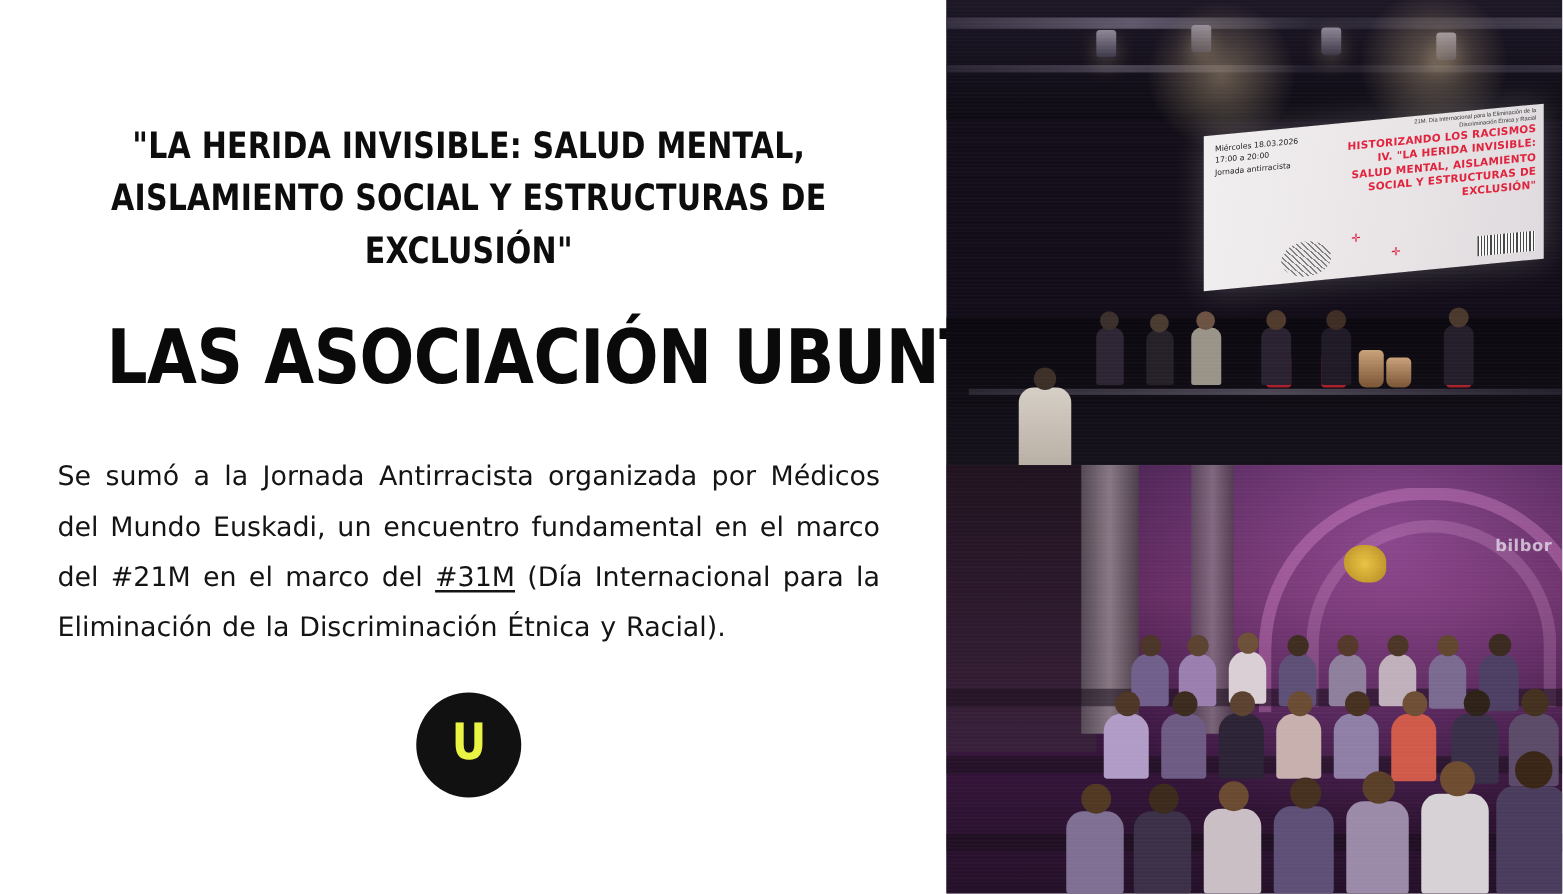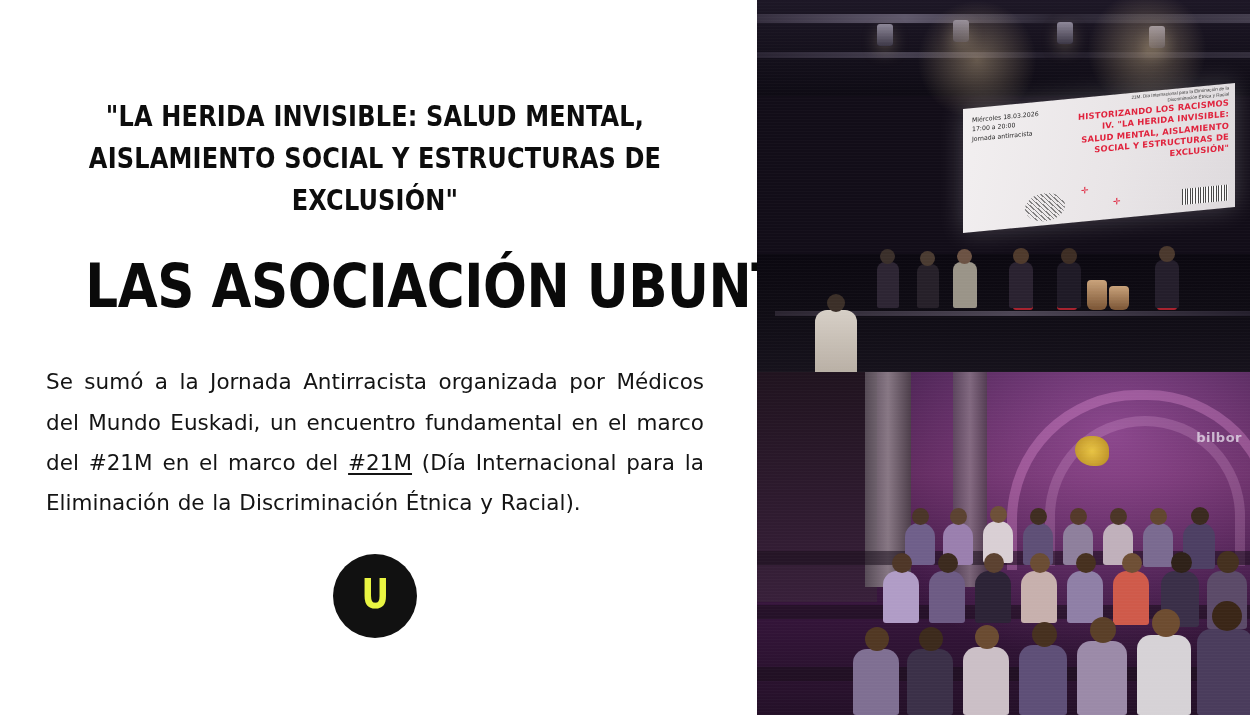--- a/index.html
+++ b/index.html
@@ -257,21 +257,21 @@
 
 <div class="slide">
 
   <div class="left">
 
     <div class="headline">"LA HERIDA INVISIBLE: SALUD MENTAL, AISLAMIENTO SOCIAL Y ESTRUCTURAS DE EXCLUSIÓN"</div>
 
     <div class="title">LAS ASOCIACIÓN UBUNTUES</div>
 
     <div class="body-text">
-      <span>Se sumó a la Jornada Antirracista organizada por Médicos del Mundo Euskadi, un encuentro fundamental en el marco del #21M en el marco del </span><span class="link">#21M</span><span> (Día Internacional para la Eliminación de la Discriminación Étnica y Racial).</span>
+      <span>Se sumó a la Jornada Antirracista organizada por Médicos del Mundo Euskadi, un encuentro fundamental en el marco del #21M en el marco del </span><span class="link">#31M</span><span> (Día Internacional para la Eliminación de la Discriminación Étnica y Racial).</span>
     </div>
 
     <div class="logo-wrap">
       <div class="logo">
         <span class="logo-glyph">U</span>
       </div>
     </div>
   </div>
 
   <div class="right">

